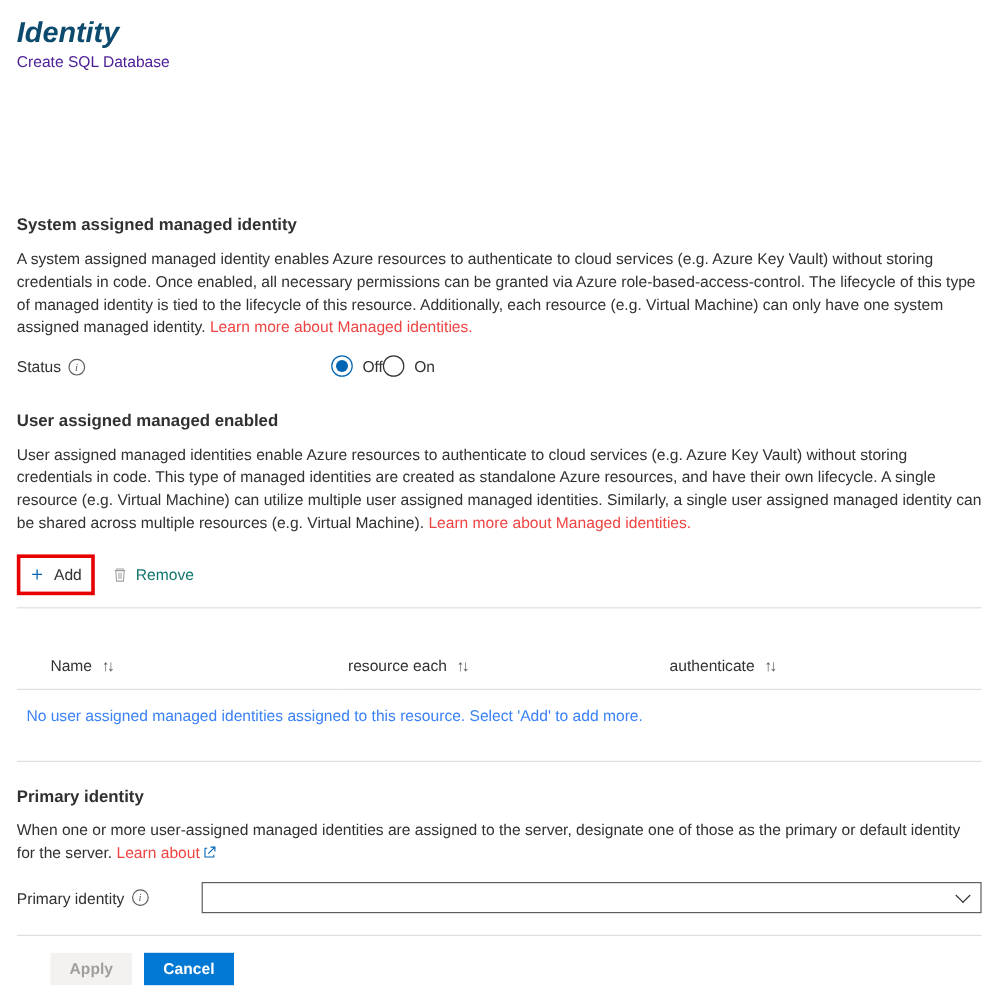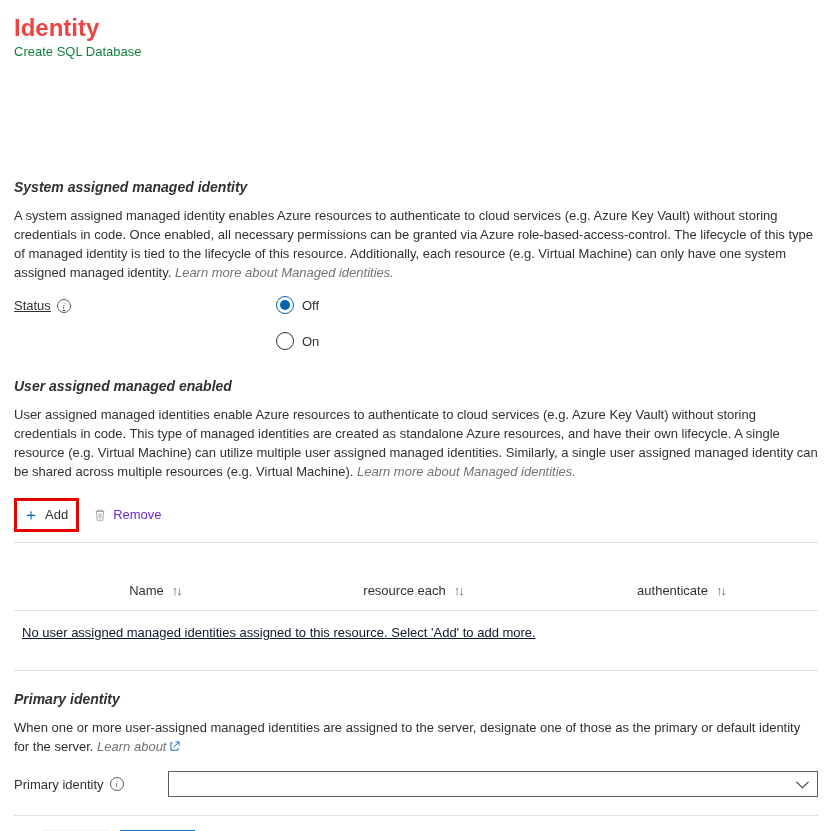--- a/index.html
+++ b/index.html
@@ -9,79 +9,77 @@
     font-family: "Segoe UI", Arial, sans-serif;
     font-size: 13px;
     color: #323130;
     width: 832px;
     background: #fff;
   }
   h1 {
     font-size: 24px;
     font-weight: 600;
     margin: 0 0 2px 0;
-    color: #ef4444;
+    color: #0c4a6e;
+    font-style: italic;
   }
   .subtitle {
     font-size: 13px;
-    color: #15803d;
+    color: #4c1d95;
     margin-bottom: 120px;
   }
   h2 {
     font-size: 14px;
     font-weight: 600;
     margin: 0 0 12px 0;
     color: #323130;
-    font-style: italic;
   }
   p.desc {
     font-size: 13px;
     line-height: 1.45;
     margin: 0 0 14px 0;
     color: #323130;
   }
   a.link {
-    color: #737373;
+    color: #ef4444;
     text-decoration: none;
     cursor: pointer;
-    font-style: italic;
   }
   .ext-icon {
     display: inline-block;
     vertical-align: -1px;
     margin-left: 2px;
   }
   .status-row {
     display: flex;
     align-items: flex-start;
     margin-bottom: 28px;
   }
   .status-label {
     width: 262px;
     display: flex;
     align-items: flex-end;
     gap: 6px;
     font-size: 13px;
     color: #323130;
     padding-top: 2px;
-    text-decoration: underline;
   }
   .info-icon {
     width: 14px; height: 14px;
     border: 1px solid #605e5c;
     border-radius: 50%;
     display: inline-flex;
     align-items: center;
     justify-content: center;
     font-size: 9px;
     color: #605e5c;
     font-style: italic;
     font-family: Georgia, serif;
   }
-  .radio-group { display: flex; flex-direction: column; gap: 18px; }
+  .radio-group { display: flex; flex-direction: row; gap: 0; }
   .radio-item {
     display: flex;
     align-items: center;
     gap: 8px;
     cursor: pointer;
     font-size: 13px;
   }
   .radio {
     width: 18px; height: 18px;
     border-radius: 50%;
@@ -119,49 +117,48 @@
     cursor: pointer;
     color: #323130;
     font-size: 13px;
   }
   .plus-icon { color: #0065b3; font-size: 16px; line-height: 1; font-weight: 300; }
   .remove-btn {
     display: flex;
     align-items: center;
     gap: 6px;
     padding: 6px 10px;
-    color: #6d28d9;
+    color: #0f766e;
     cursor: default;
     font-size: 13px;
   }
   .trash-icon { width: 14px; height: 14px; }
   .table {
     width: 100%;
     border-collapse: collapse;
     font-size: 13px;
   }
   .table th {
     text-align: left;
     font-weight: 400;
     color: #323130;
     padding: 8px 8px 12px 8px;
     border-bottom: 1px solid #e1dfdd;
   }
   .th-inner {
     display: flex;
     align-items: center;
-    justify-content: center;
+    justify-content: flex-start;
     gap: 8px;
     padding-right: 6px;
   }
   .sort-icon { color: #605e5c; font-size: 13px; letter-spacing: -2px; }
   .table td {
     padding: 14px 8px;
-    color: #0f172a;
-    text-decoration: underline;
+    color: #3b82f6;
   }
   .name-col { padding-left: 28px !important; }
   .divider {
     border: none;
     border-top: 1px solid #e1dfdd;
     margin: 16px 0 20px 0;
   }
   .field-row {
     display: flex;
     align-items: center;

